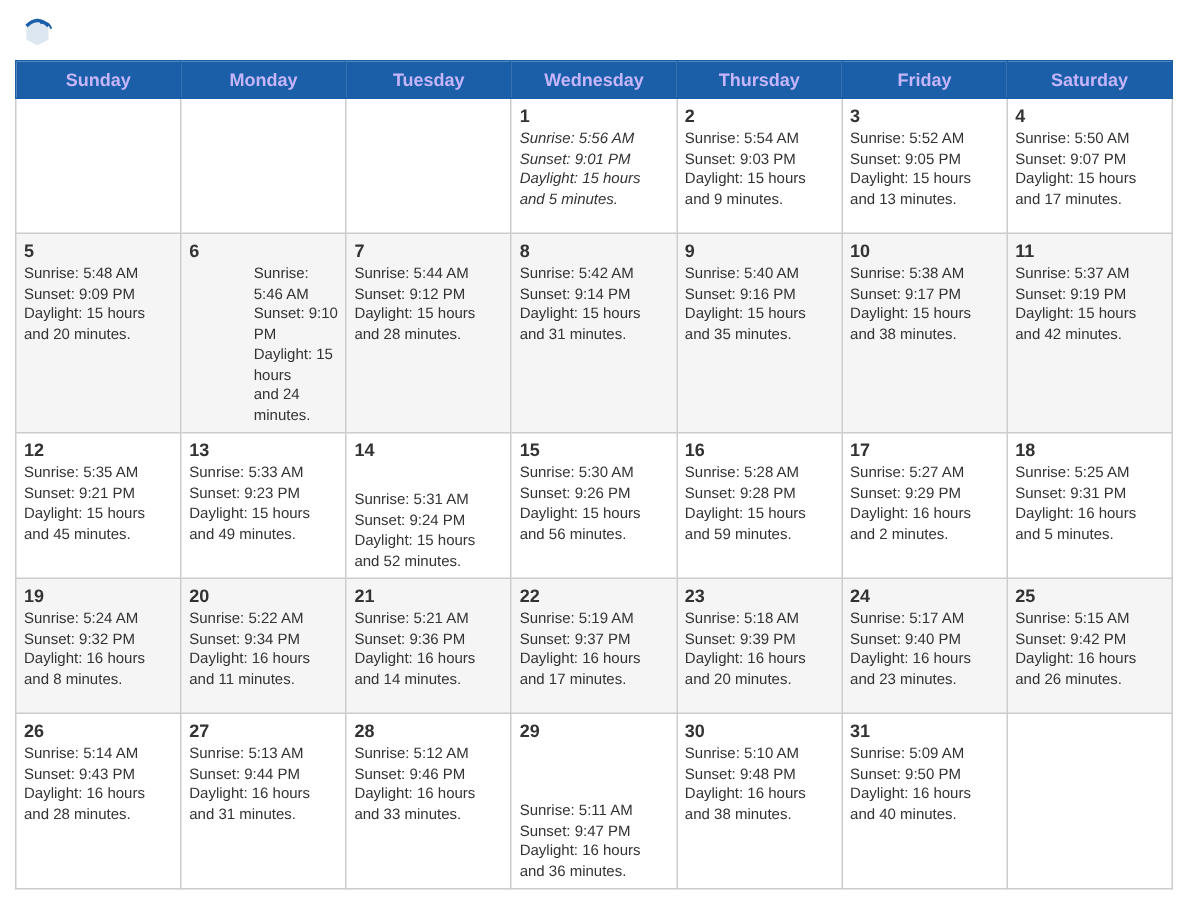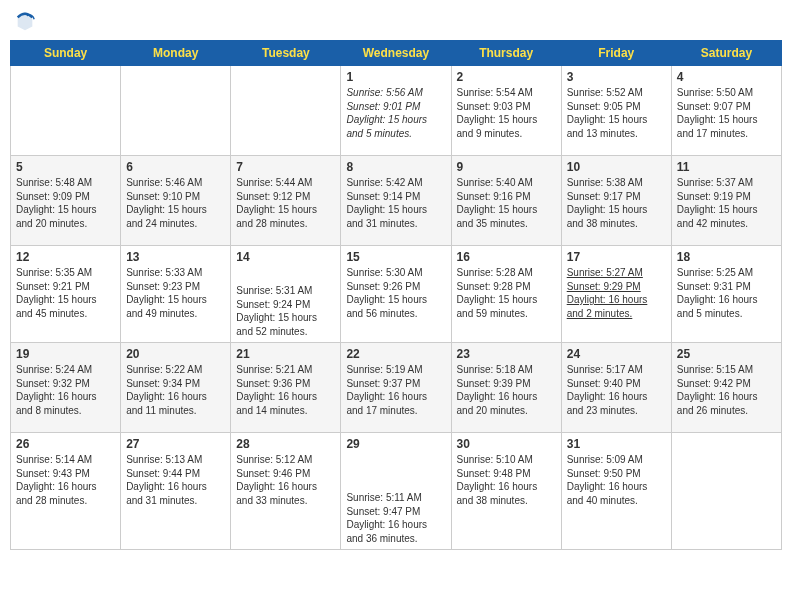--- a/index.html
+++ b/index.html
@@ -48,21 +48,21 @@
       font-size: 14px;
       color: #555;
     }
     table {
       width: 100%;
       border-collapse: collapse;
       table-layout: fixed;
     }
     thead th {
       background: #1a5fa8;
-      color: #fde047;
+      color: #c4b5fd;
       font-size: 12px;
       font-weight: bold;
       padding: 5px 4px;
       text-align: center;
       border: 1px solid #1a5fa8;
     }
     tbody td {
       border: 1px solid #ccc;
       vertical-align: top;
       padding: 4px 5px;
@@ -159,21 +159,21 @@
       <tr>
         <td>
           <span class="day-num">5</span>
           <div class="day-info" style="white-space: pre-line;">Sunrise: 5:48 AM
 Sunset: 9:09 PM
 Daylight: 15 hours
 and 20 minutes.</div>
         </td>
         <td>
           <span class="day-num">6</span>
-          <div class="day-info" style="white-space: pre-line;">Sunrise: 5:46 AM
+          <div class="day-info" style="white-space: pre-line; margin-left: 43px;">Sunrise: 5:46 AM
 Sunset: 9:10 PM
 Daylight: 15 hours
 and 24 minutes.</div>
         </td>
         <td>
           <span class="day-num">7</span>
           <div class="day-info" style="white-space: pre-line;">Sunrise: 5:44 AM
 Sunset: 9:12 PM
 Daylight: 15 hours
 and 28 minutes.</div>
@@ -238,21 +238,21 @@
         </td>
         <td>
           <span class="day-num">16</span>
           <div class="day-info" style="white-space: pre-line;">Sunrise: 5:28 AM
 Sunset: 9:28 PM
 Daylight: 15 hours
 and 59 minutes.</div>
         </td>
         <td>
           <span class="day-num">17</span>
-          <div class="day-info" style="white-space: pre-line; text-decoration: underline;">Sunrise: 5:27 AM
+          <div class="day-info" style="white-space: pre-line;">Sunrise: 5:27 AM
 Sunset: 9:29 PM
 Daylight: 16 hours
 and 2 minutes.</div>
         </td>
         <td>
           <span class="day-num">18</span>
           <div class="day-info" style="white-space: pre-line;">Sunrise: 5:25 AM
 Sunset: 9:31 PM
 Daylight: 16 hours
 and 5 minutes.</div>

